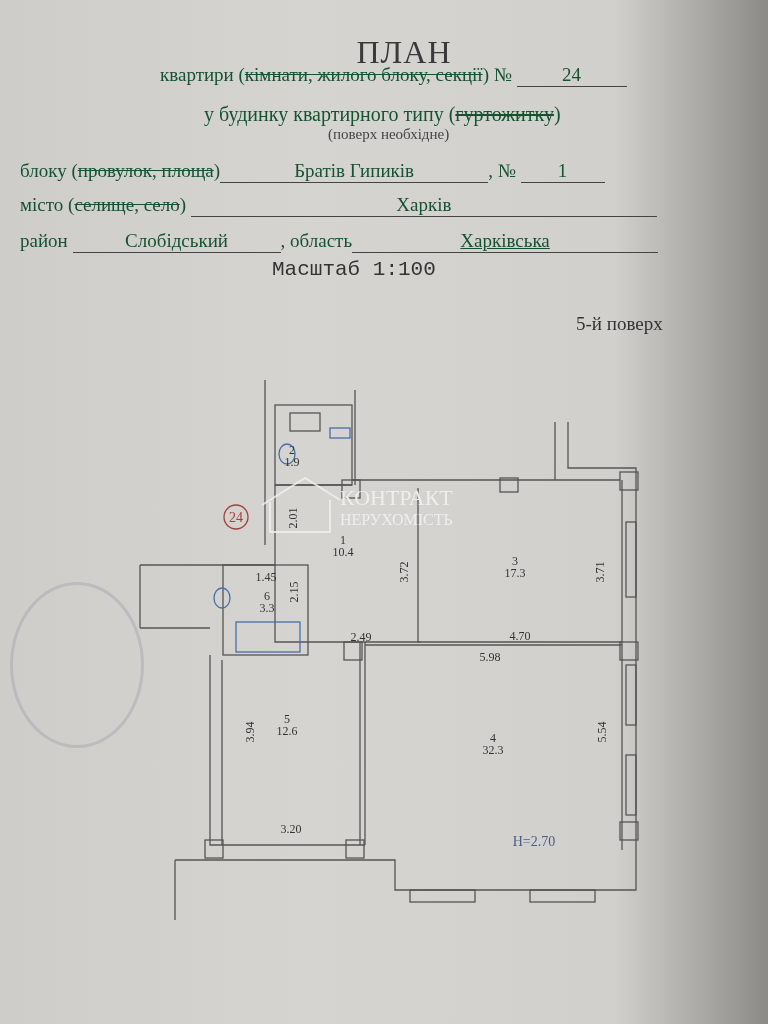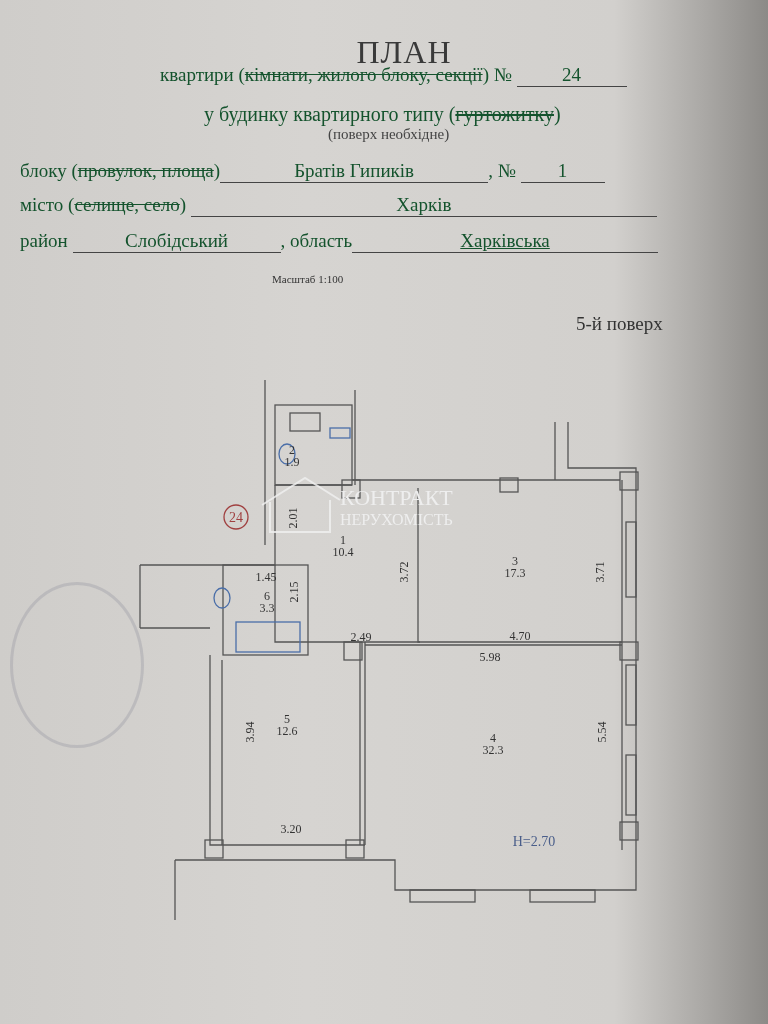--- a/index.html
+++ b/index.html
@@ -37,21 +37,21 @@
 <div class="abs line" style="left:20px;top:194px;">
   <span>місто (</span><span class="strike">селище, село</span><span>)</span>
   <span class="ul" style="width:466px;">Харків</span>
 </div>
 
 <div class="abs line" style="left:20px;top:230px;">
   <span>район</span>
   <span class="ul" style="width:208px;">Слобідський</span><span>, область</span><span class="ul" style="width:306px;text-decoration:underline;">Харківська</span>
 </div>
 
-<div class="abs" style="left:272px;top:273px;font-size:11px;">Масштаб 1:100</div>
+<div class="abs" style="left:272px;top:258px;font-size:21px;font-family:Liberation Mono, monospace;">Масштаб 1:100</div>
 <div class="abs" style="left:576px;top:313px;font-size:19px;text-align:right;">5-й поверх</div>
 
 <div class="abs" style="left:10px;top:582px;width:128px;width:128px;height:160px;border:3px solid rgba(150,150,160,0.35);border-radius:50%;"></div>
 
 <svg class="abs" style="left:0;top:360px;" width="768" height="560" stroke="#555" fill="none" stroke-width="1.3">
 
   <rect x="275" y="45" width="77" height="80"></rect>
   <path d="M265 20 V185 M355 30 V125"></path>
   <rect x="290" y="53" width="30" height="18"></rect>
   <rect x="330" y="68" width="20" height="10" stroke="#4a6ea8"></rect>

